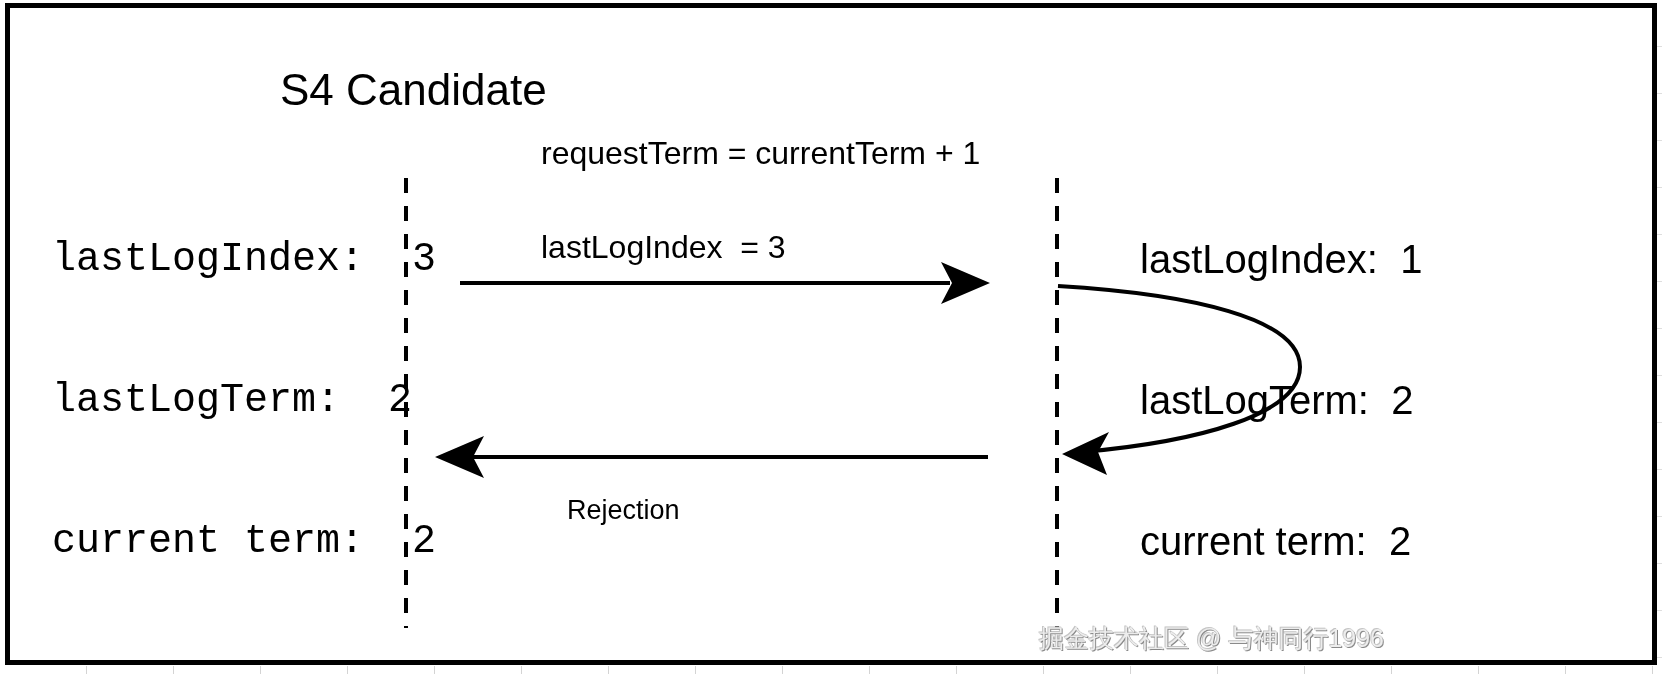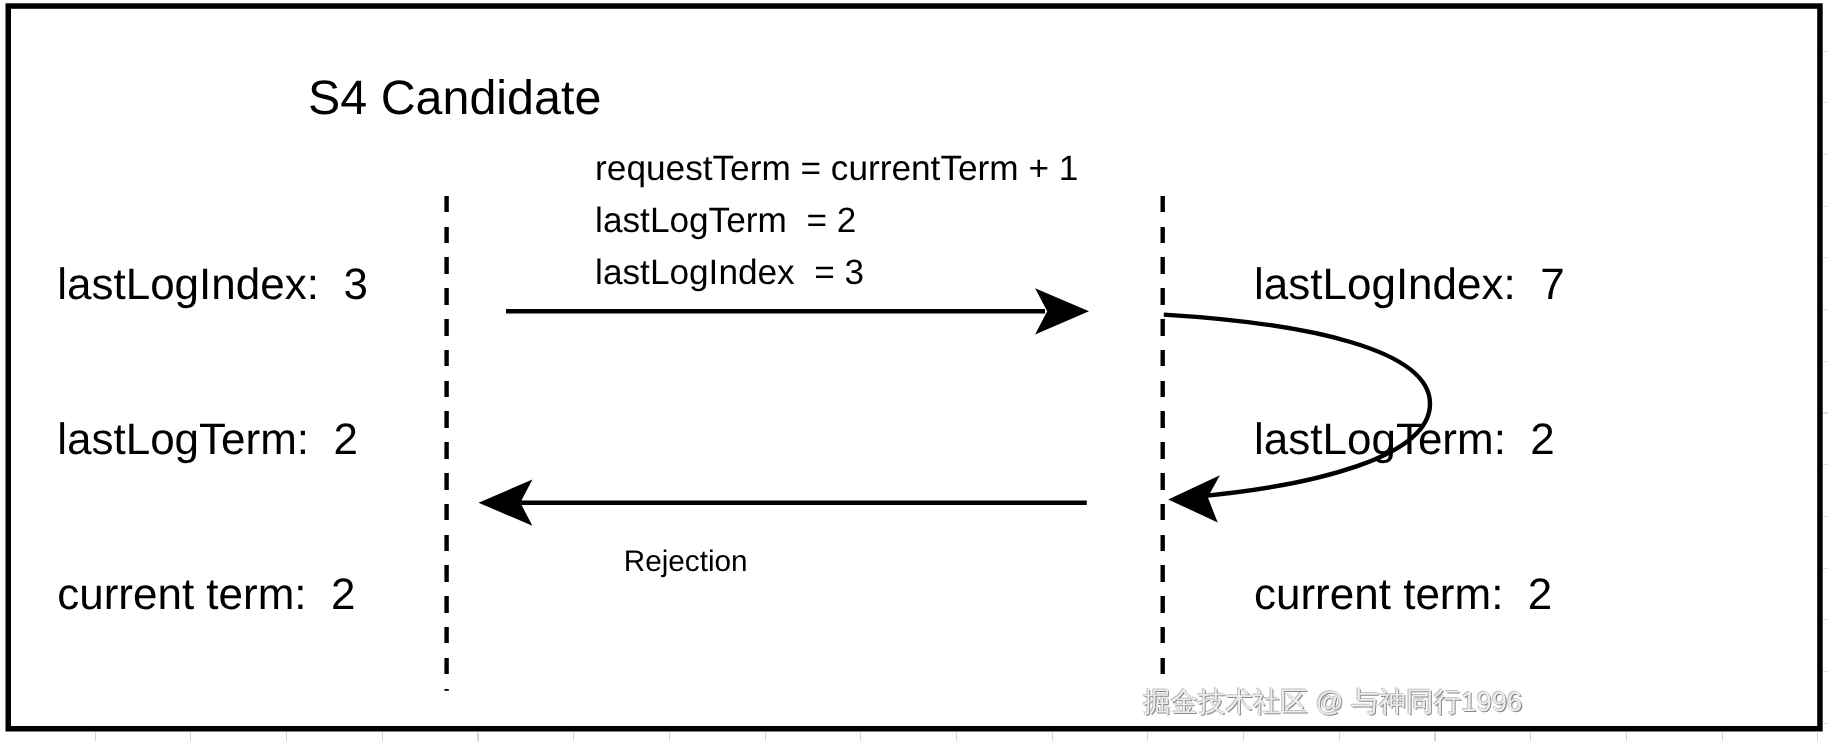--- a/index.html
+++ b/index.html
@@ -36,21 +36,21 @@
     font-size: 44px; line-height: 48px; letter-spacing: 0px;
     white-space: pre;
   }
   .title-left  { left: 280px; }
   .title-right { left: 927px; }
 
   .state-block {
     position: absolute; top: 142px;
     font-size: 40px; line-height: 47px; white-space: pre;
   }
-  .state-left  { left: 52px; }
+  .state-left  { left: 52px; font-family: Liberation Mono, monospace; }
   .state-right { left: 1140px; }
 
   .lifeline {
     position: absolute; top: 178px; width: 4px; height: 450px;
     background: repeating-linear-gradient(to bottom, #000 0px, #000 15px, transparent 15px, transparent 28px);
   }
   .lifeline-left  { left: 404px; }
   .lifeline-right { left: 1055px; }
 
   .msg-line {
@@ -90,30 +90,29 @@
   <div class="frame"></div>
 
   <div class="actor-title title-left">S4 Candidate</div>
 
   <div class="state-block state-left">
     <div>lastLogIndex:  3</div>
     <div>lastLogTerm:  2</div>
     <div>current term:  2</div>
   </div>
   <div class="state-block state-right">
-    <div>lastLogIndex:  7</div>
+    <div>lastLogIndex:  1</div>
     <div>lastLogTerm:  2</div>
     <div>current term:  2</div>
   </div>
 
   <div class="lifeline lifeline-left"></div>
   <div class="lifeline lifeline-right"></div>
 
   <div class="msg-line msg-1">requestTerm = currentTerm + 1</div>
-  <div class="msg-line msg-2">lastLogTerm  = 2</div>
   <div class="msg-line msg-3">lastLogIndex  = 3</div>
 
   <svg class="arrows" viewBox="0 0 1662 674">
 
     <line x1="460" y1="283" x2="950" y2="283" stroke="#000" stroke-width="4"></line>
     <polygon points="990,283 941,262 952,283 941,304" fill="#000"></polygon>
 
     <path d="M 1058 286 C 1190 294, 1300 318, 1300 367 C 1300 415, 1196 442, 1082 452" fill="none" stroke="#000" stroke-width="4"></path>
     <polygon points="1062,454 1109,432 1098,452 1107,475" fill="#000"></polygon>
 

